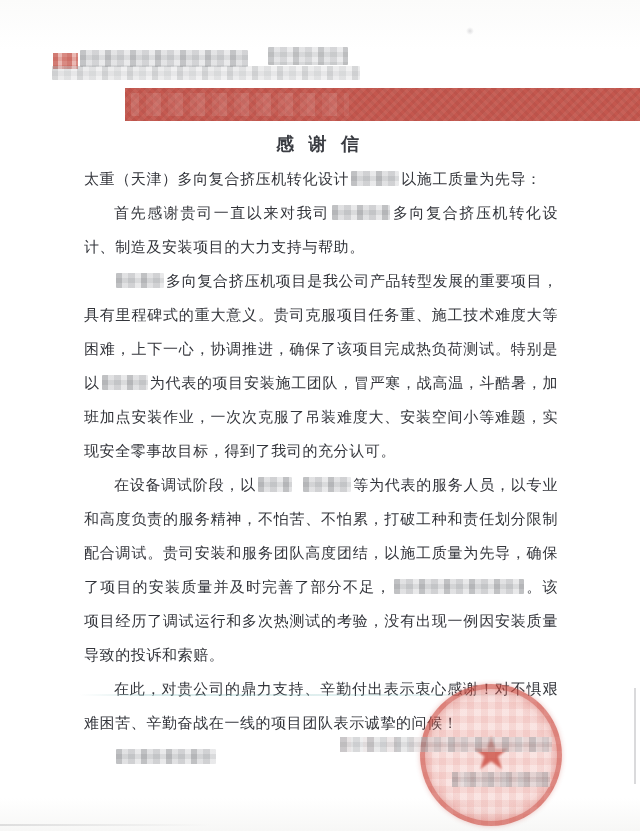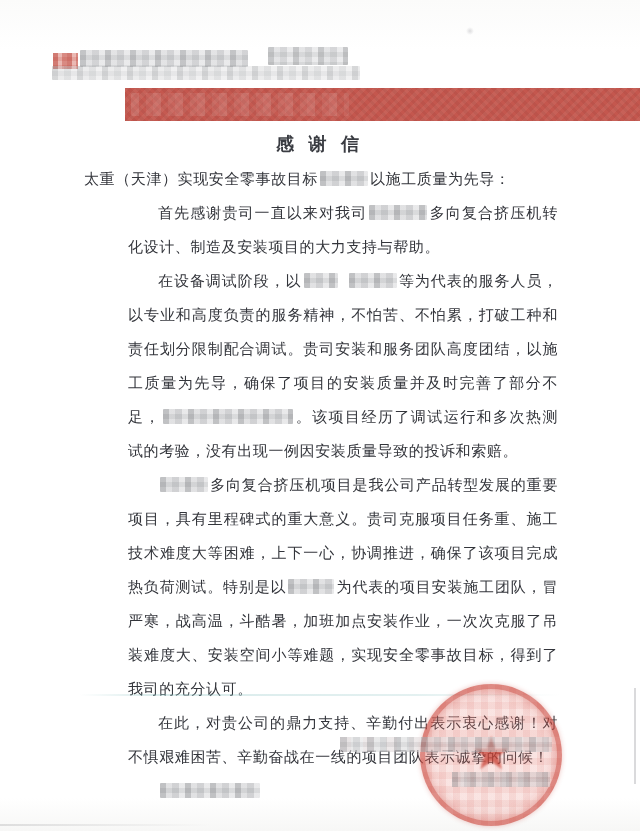--- a/index.html
+++ b/index.html
@@ -56,21 +56,21 @@
     color: #3a3c42;
   }
 
   
   .body-text {
     position: absolute; left: 84px; top: 162px; width: 474px;
     font-size: 15px; line-height: 34px; letter-spacing: 0.6px;
     text-align: justify;
   }
   .body-text p { margin: 0; }
-  .body-text p.indent { text-indent: 2em; margin-left: 44px; }
+  .body-text p.indent { text-indent: 2em; }
   .blur {
     display: inline-block; height: 15px; vertical-align: -2px; margin: 0 2px;
   }
   .w34  { width: 34px; }  .w46  { width: 46px; }  .w48  { width: 48px; }
   .w58  { width: 58px; }  .w130 { width: 130px; } .w100 { width: 100px; }
   .gap-right { margin-right: 9px; }
 
   
   .sign-company {
     position: absolute; left: 340px; top: 737px; width: 212px; height: 15px;
@@ -135,27 +135,27 @@
     <div class="mosaic logo-text-2"></div>
     <div class="mosaic logo-text-3"></div>
     <div class="banner">
       <div class="banner-redaction"></div>
     </div>
   </div>
 
   <h1 class="title">感 谢 信</h1>
 
   <div class="body-text">
-    <p><span>太重（天津）实现安全零事故目标</span><span class="blur mosaic w48"></span><span>以施工质量为先导：</span></p>
+    <p><span>太重（天津）多向复合挤压机转化设计</span><span class="blur mosaic w48"></span><span>以施工质量为先导：</span></p>
 
     <p class="indent"><span>首先感谢贵司一直以来对我司</span><span class="blur mosaic w58"></span><span>多向复合挤压机转化设计、制造及安装项目的大力支持与帮助。</span></p>
 
+    <p class="indent"><span class="blur mosaic w48"></span><span>多向复合挤压机项目是我公司产品转型发展的重要项目，具有里程碑式的重大意义。贵司克服项目任务重、施工技术难度大等困难，上下一心，协调推进，确保了该项目完成热负荷测试。特别是以</span><span class="blur mosaic w46"></span><span>为代表的项目安装施工团队，冒严寒，战高温，斗酷暑，加班加点安装作业，一次次克服了吊装难度大、安装空间小等难题，实现安全零事故目标，得到了我司的充分认可。</span></p>
+
     <p class="indent"><span>在设备调试阶段，以</span><span class="blur mosaic w34 gap-right"></span><span class="blur mosaic w48"></span><span>等为代表的服务人员，以专业和高度负责的服务精神，不怕苦、不怕累，打破工种和责任划分限制配合调试。贵司安装和服务团队高度团结，以施工质量为先导，确保了项目的安装质量并及时完善了部分不足，</span><span class="blur mosaic w130"></span><span>。该项目经历了调试运行和多次热测试的考验，没有出现一例因安装质量导致的投诉和索赔。</span></p>
-
-    <p class="indent"><span class="blur mosaic w48"></span><span>多向复合挤压机项目是我公司产品转型发展的重要项目，具有里程碑式的重大意义。贵司克服项目任务重、施工技术难度大等困难，上下一心，协调推进，确保了该项目完成热负荷测试。特别是以</span><span class="blur mosaic w46"></span><span>为代表的项目安装施工团队，冒严寒，战高温，斗酷暑，加班加点安装作业，一次次克服了吊装难度大、安装空间小等难题，实现安全零事故目标，得到了我司的充分认可。</span></p>
 
     <p class="indent">在此，对贵公司的鼎力支持、辛勤付出表示衷心感谢！对不惧艰难困苦、辛勤奋战在一线的项目团队表示诚挚的问候！</p>
 
     <p class="indent"><span class="blur mosaic w100"></span></p>
   </div>
 
   <div class="stamp">
     <span class="stamp-star">★</span>
   </div>
   <div class="sign-company"></div>

